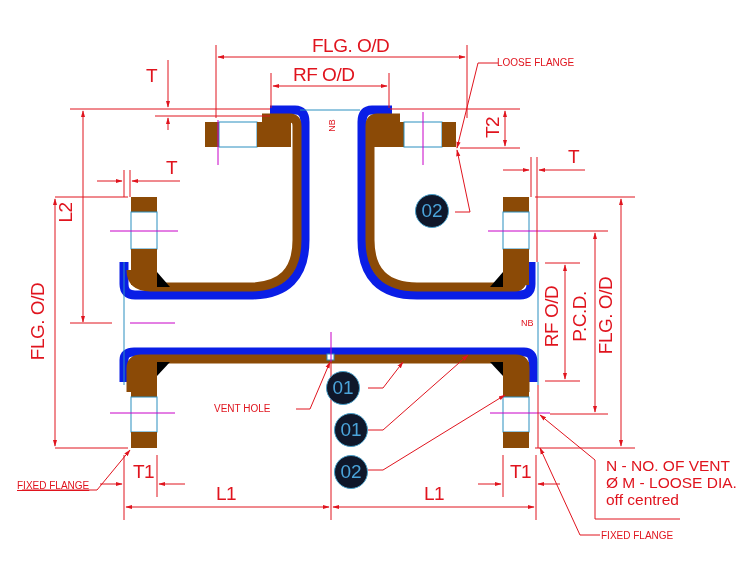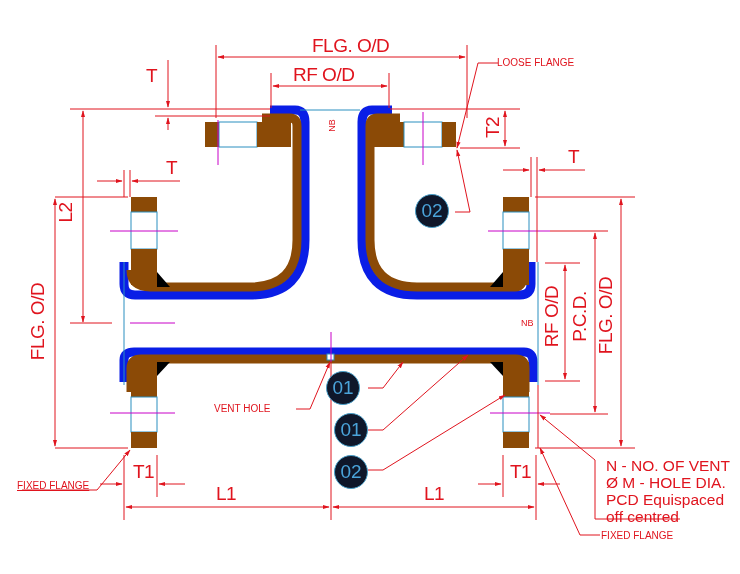--- a/index.html
+++ b/index.html
@@ -172,22 +172,21 @@
   <span class="lbl small" style="left:214px;top:404px;">VENT HOLE</span>
   <span class="lbl big" style="left:133px;top:462px;">T1</span>
   <span class="lbl big" style="left:510px;top:462px;">T1</span>
   <span class="lbl big" style="left:216px;top:484px;">L1</span>
   <span class="lbl big" style="left:424px;top:484px;">L1</span>
   <span class="lbl small" style="left:17px;top:481px;text-decoration:underline;">FIXED FLANGE</span>
   <span class="lbl small" style="left:601px;top:531px;">FIXED FLANGE</span>
 
   <div class="note" style="left:606px;top:457px;">
     <div>N - NO.  OF  VENT</div>
-    <div>Ø M - HOLE  DIA.</div>
-    <div>PCD  Equispaced</div>
+    <div>Ø M - LOOSE  DIA.</div>
     <div>off  centred</div>
   </div>
 
   <div class="callout" style="left:415px;top:194px;">02</div>
   <div class="callout" style="left:326px;top:371px;">01</div>
   <div class="callout" style="left:334px;top:413px;">01</div>
   <div class="callout" style="left:334px;top:455px;">02</div>
 </div>
 
 </body></html>

